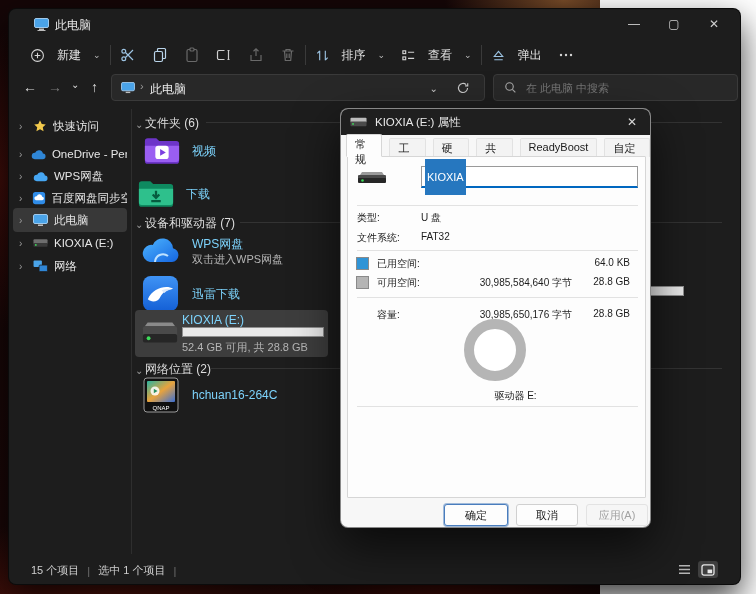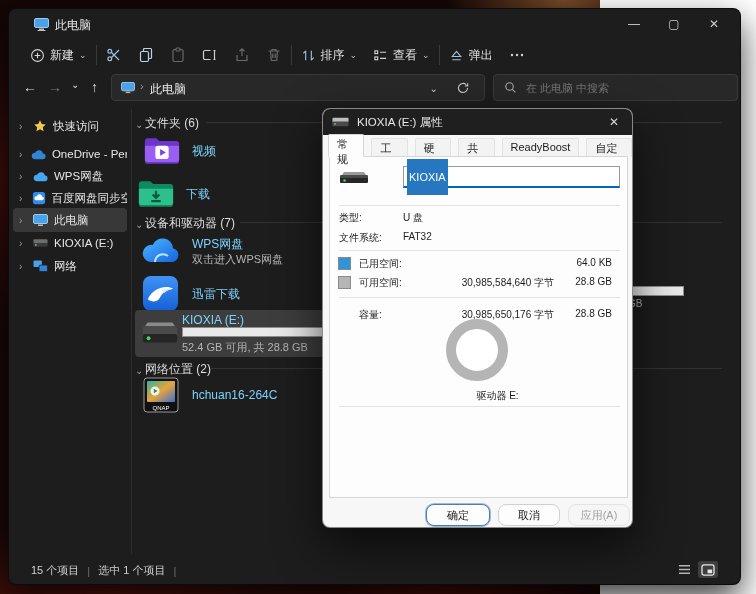--- a/index.html
+++ b/index.html
@@ -14,21 +14,21 @@
   .window{position:absolute;left:8px;top:8px;width:733px;height:577px;background:#1d1d1d;
     border-radius:8px;box-shadow:0 14px 34px rgba(0,0,0,.75);overflow:hidden;
     border:1px solid rgba(0,0,0,.6);box-sizing:border-box;color:#e8e8e8;}
   .abs{position:absolute;}
   .ico{display:inline-block;vertical-align:middle;}
   svg{display:block;}
   
   .titlebar-text{font-size:12px;color:#eaeaea;}
   .winctl{width:40px;height:26px;display:flex;align-items:center;justify-content:center;
     color:#cfcfcf;font-size:12px;}
-  .tbbtn{display:flex;align-items:center;gap:5px;height:26px;padding:0 7px;border-radius:4px;
+  .tbbtn{display:flex;align-items:center;gap:12px;height:26px;padding:0 7px;border-radius:4px;
     font-size:12px;color:#e2e2e2;}
   .tbsep{width:1px;height:20px;background:#3a3a3a;}
   .chev{font-size:9px;color:#bdbdbd;}
   
   .navglyph{font-size:14px;color:#dcdcdc;}
   .box{background:#282828;border:1px solid #3a3a3a;border-radius:4px;box-sizing:border-box;}
   .crumbtxt{font-size:12px;color:#ededed;}
   .searchbox input{background:transparent;border:0;outline:0;color:#bdbdbd;font-size:11px;
     width:180px;font-family:inherit;}
   
@@ -44,21 +44,21 @@
   .tile-label{font-size:12px;color:#7dd3fc;}
   .tile-sub{font-size:11px;color:#b5b5b5;}
   .cap-bar{background:#e9e9e9;border:1px solid #8f8f8f;box-sizing:border-box;}
   .sel-tile{background:#3d3d3d;border-radius:4px;}
   
   .statustxt{font-size:11px;color:#cfcfcf;}
   .statsep{color:#6e6e6e;font-size:11px;}
   .viewbtn{width:20px;height:17px;display:flex;align-items:center;justify-content:center;border-radius:3px;}
   .viewbtn.sel{background:#3f3f3f;}
   
-  .dialog{position:absolute;left:322px;top:108px;width:311px;height:420px;border-radius:8px;
+  .dialog{position:absolute;left:340px;top:108px;width:311px;height:420px;border-radius:8px;
     background:#f7f7f7;box-shadow:0 18px 46px rgba(0,0,0,.65);overflow:hidden;
     border:1px solid rgba(0,0,0,.45);box-sizing:border-box;z-index:20;}
   .dlg-titlebar{position:absolute;left:0;top:0;right:0;height:26px;background:#1f1f1f;
     display:flex;align-items:center;padding-left:9px;gap:8px;}
   .dlg-title{font-size:11.5px;color:#e8e8e8;}
   .dlg-close{position:absolute;right:6px;top:3px;width:24px;height:20px;display:flex;
     align-items:center;justify-content:center;color:#d8d8d8;font-size:12px;}
   .tabstrip{position:absolute;left:5px;top:30px;height:18px;display:flex;gap:7px;align-items:flex-end;}
   .tab{font-size:11px;color:#1b1b1b;padding:2px 8px 3px;background:#f3f3f3;
     border:1px solid #e2e2e2;border-bottom:none;border-radius:2px 2px 0 0;height:13px;}
@@ -70,21 +70,21 @@
   .dsep{position:absolute;height:1px;background:#e2e2e2;left:16px;width:281px;}
   .textbox{position:absolute;left:80px;top:57px;width:217px;height:22px;background:#fff;
     border:1px solid #999;border-bottom:2px solid #0067c0;box-sizing:border-box;
     display:flex;align-items:center;padding-left:3px;}
   .selection{background:#2677bf;color:#fff;font-size:11px;padding:12px 2px;}
   .swatch{position:absolute;width:13px;height:13px;box-sizing:border-box;border:1px solid #8a8a8a;}
   .rnum{position:absolute;text-align:right;}
   .donut{position:absolute;left:123px;top:210px;width:62px;height:62px;border-radius:50%;
     border:10px solid #b5b5b5;background:#fff;box-sizing:border-box;}
   .dlgbtn{position:absolute;top:395px;height:22px;background:#fdfdfd;border:1px solid #d0d0d0;
-    border-radius:8px;font-size:11px;color:#1a1a1a;display:flex;align-items:center;
+    border-radius:3px;font-size:11px;color:#1a1a1a;display:flex;align-items:center;
     justify-content:center;box-sizing:border-box;font-family:inherit;}
   .dlgbtn.focus{border:1px solid #4a7dbd;box-shadow:0 0 0 1px rgba(74,125,189,.5);}
   .dlgbtn.disabled{color:#a2a2a2;background:#f6f6f6;border-color:#e3e3e3;}
 </style>
 </head>
 <body>
 
 <div class="desktop">
 
   <div class="window">

